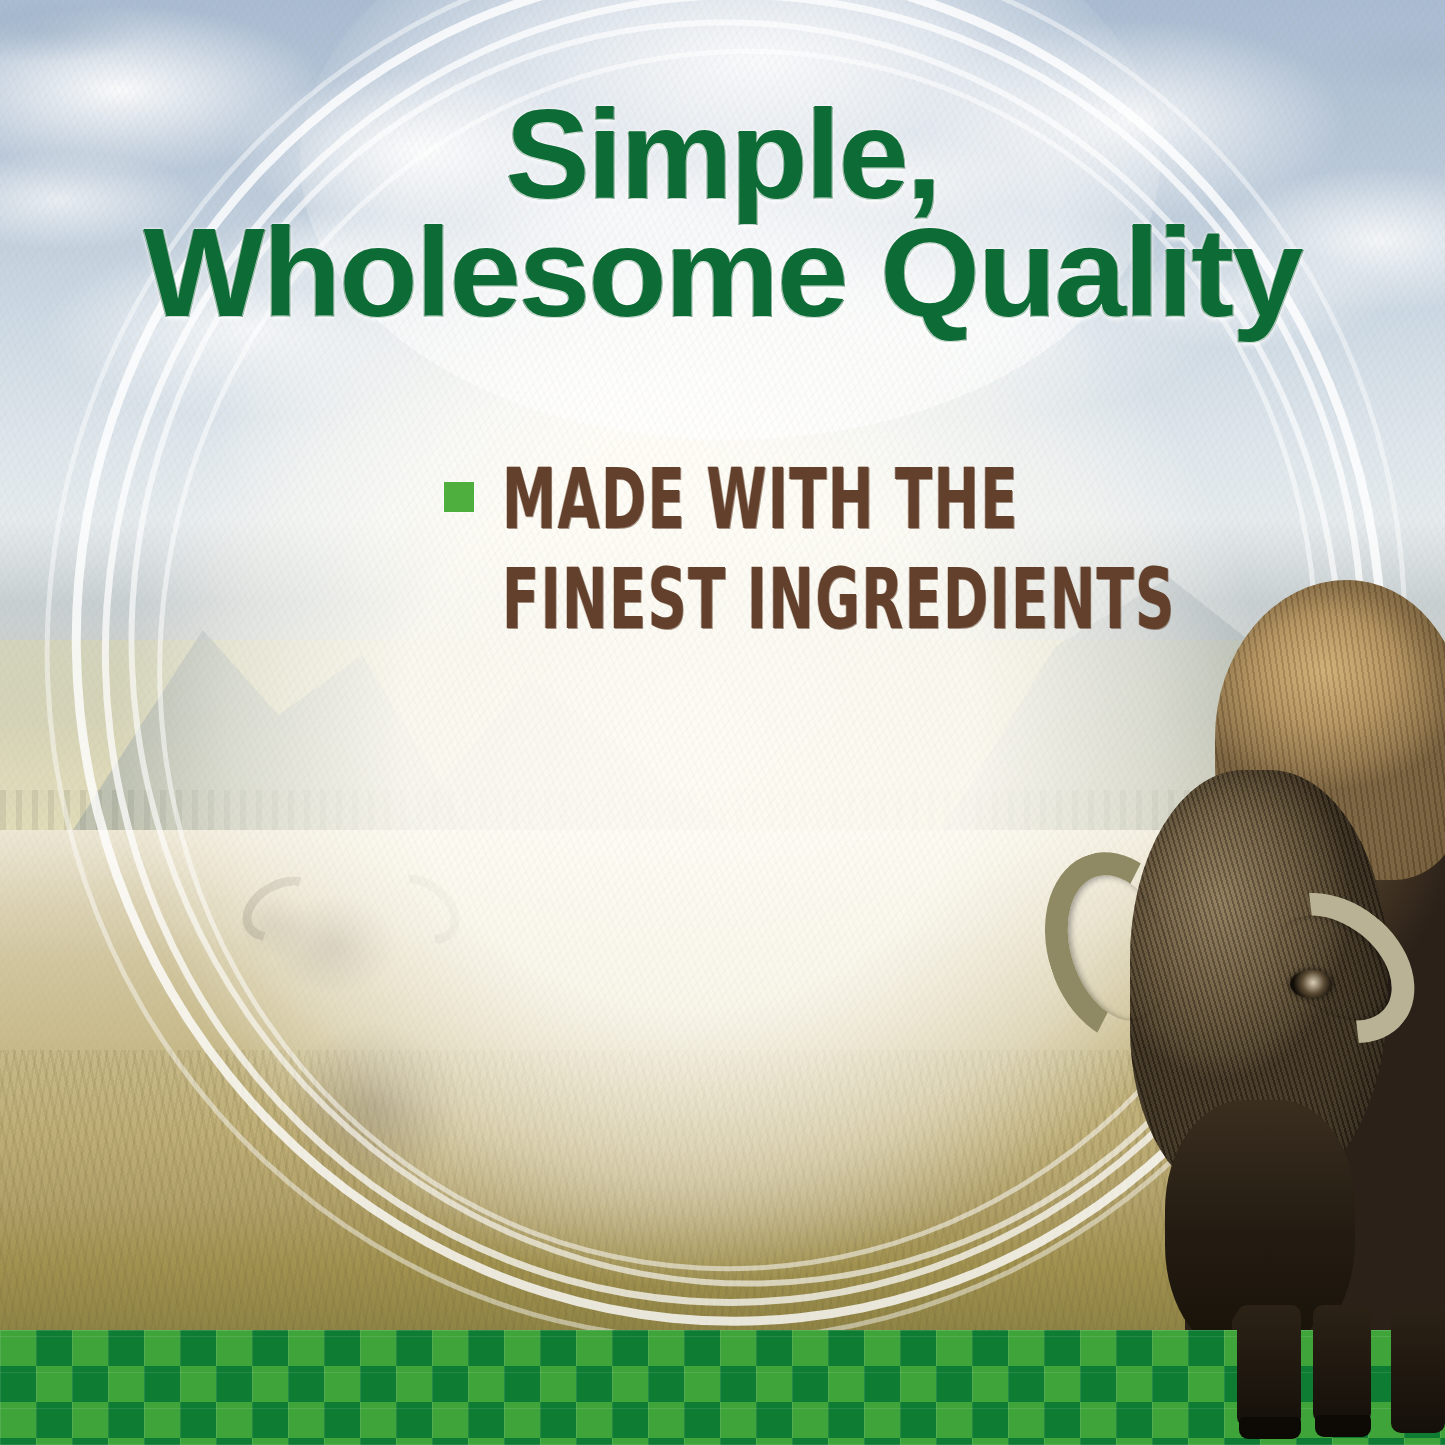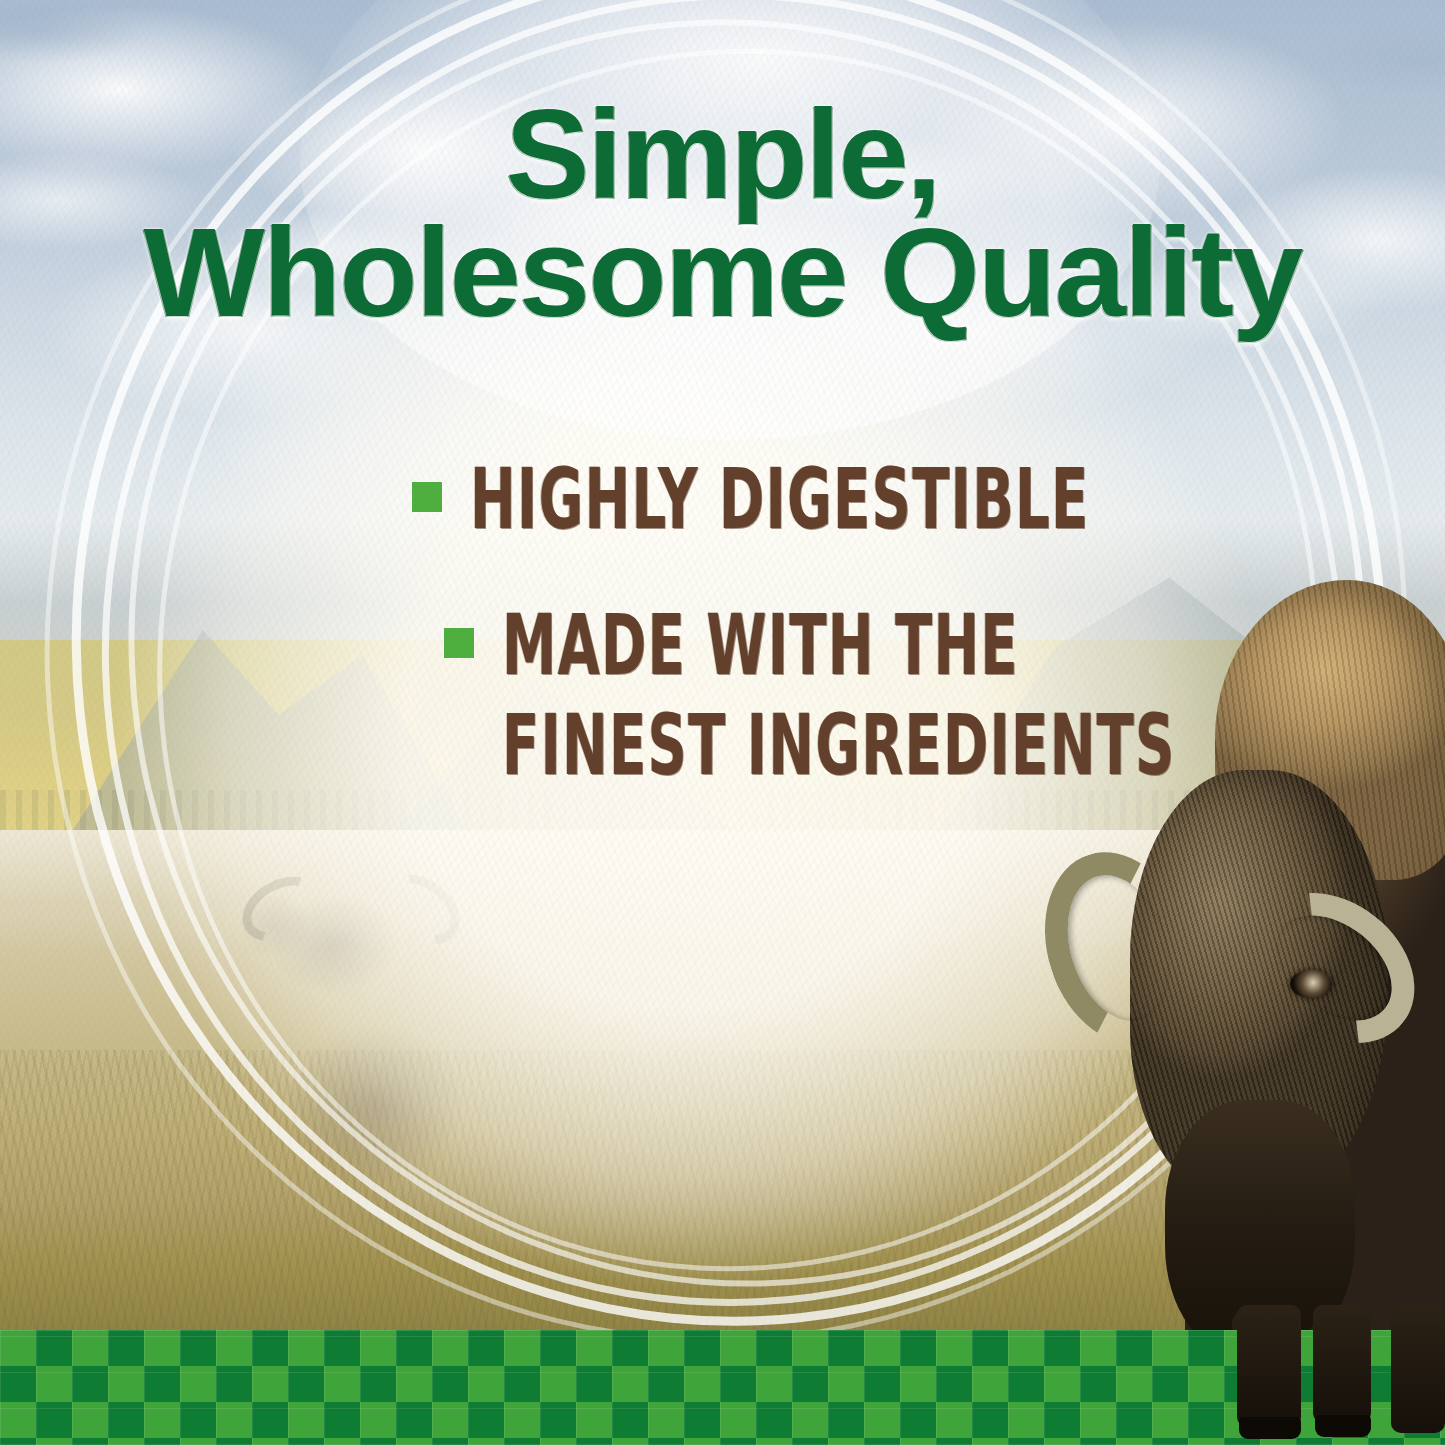--- a/index.html
+++ b/index.html
@@ -2,21 +2,21 @@
 <html><head>
 <meta charset="utf-8">
 <style>
   html,body{margin:0;padding:0;background:#fff;}
   body{font-family:"Liberation Sans",sans-serif;}
 
   .canvas{
     position:relative;
     width:1445px;height:1445px;
     overflow:hidden;
-    background:#fde047;
+    background:#fef9c3;
   }
 
   
   .sky{
     position:absolute;left:0;top:0;width:1445px;height:640px;
     background:
       radial-gradient(ellipse 300px 120px at 120px 90px, rgba(255,255,255,.92) 0%, rgba(255,255,255,0) 70%),
       radial-gradient(ellipse 260px 110px at 420px 150px, rgba(255,255,255,.88) 0%, rgba(255,255,255,0) 72%),
       radial-gradient(ellipse 330px 130px at 760px 60px,  rgba(255,255,255,.80) 0%, rgba(255,255,255,0) 72%),
       radial-gradient(ellipse 300px 140px at 1130px 120px,rgba(255,255,255,.85) 0%, rgba(255,255,255,0) 72%),
@@ -290,26 +290,20 @@
 
   </div>
 
   <div class="title">
     <span class="l1">Simple,</span>
     <span class="l2">Wholesome Quality</span>
   </div>
 
   <div class="bullets">
 
-    <div class="bullet b1">
-      <div class="sq"></div>
-      <div class="txt">
-        <span>HIGHLY DIGESTIBLE</span>
-      </div>
-    </div>
 
     <div class="bullet b2">
       <div class="sq"></div>
       <div class="txt">
         <span>MADE WITH THE</span>
         <span>FINEST INGREDIENTS</span>
       </div>
     </div>
 
 

